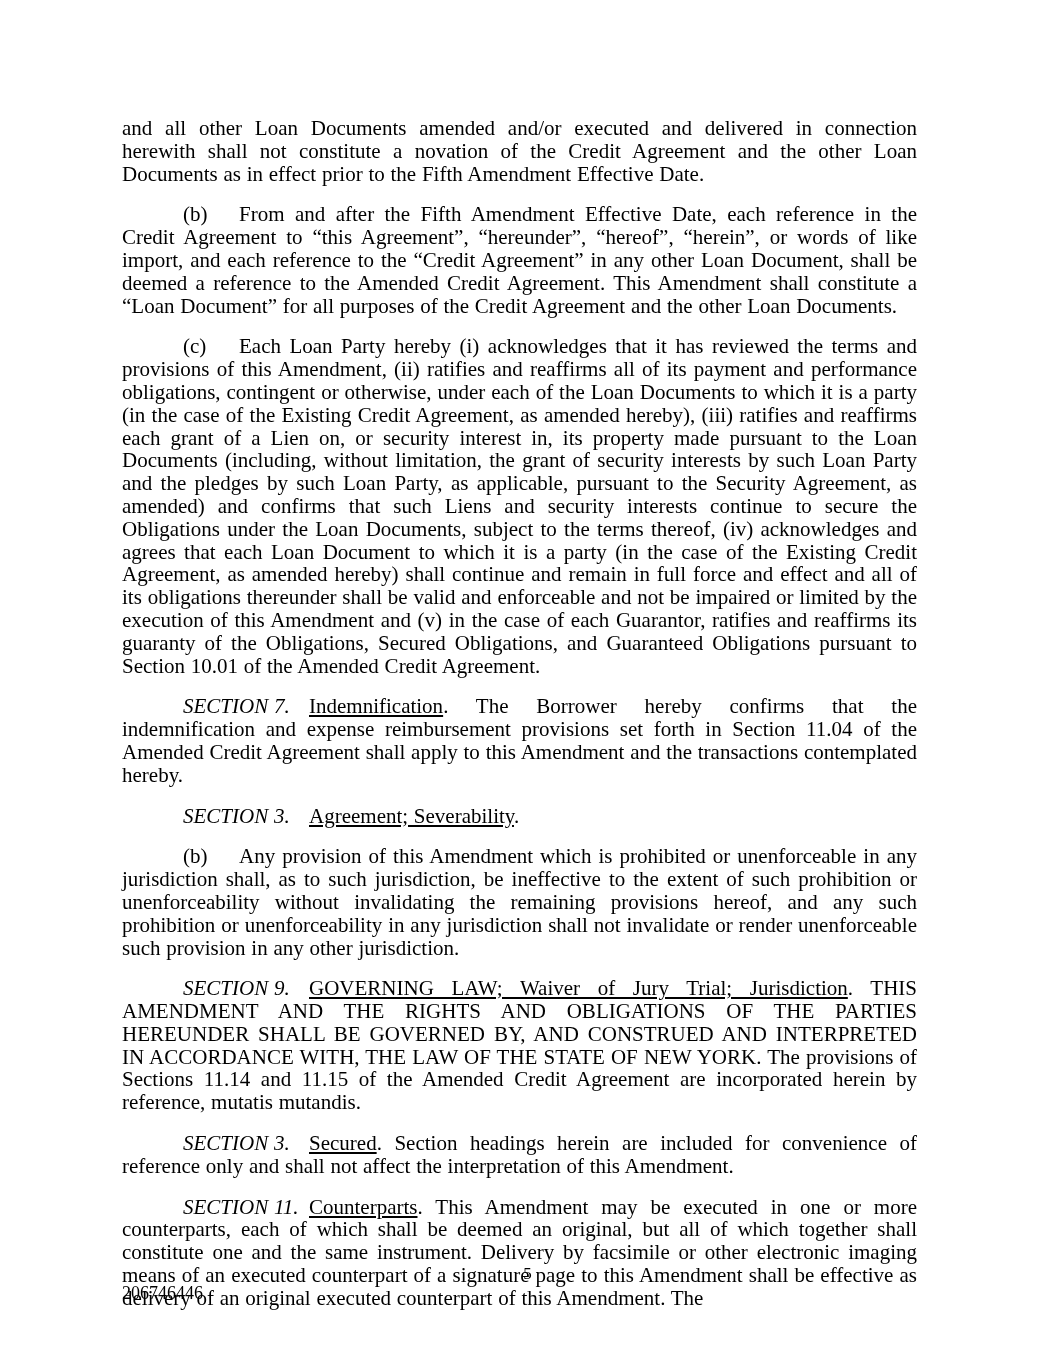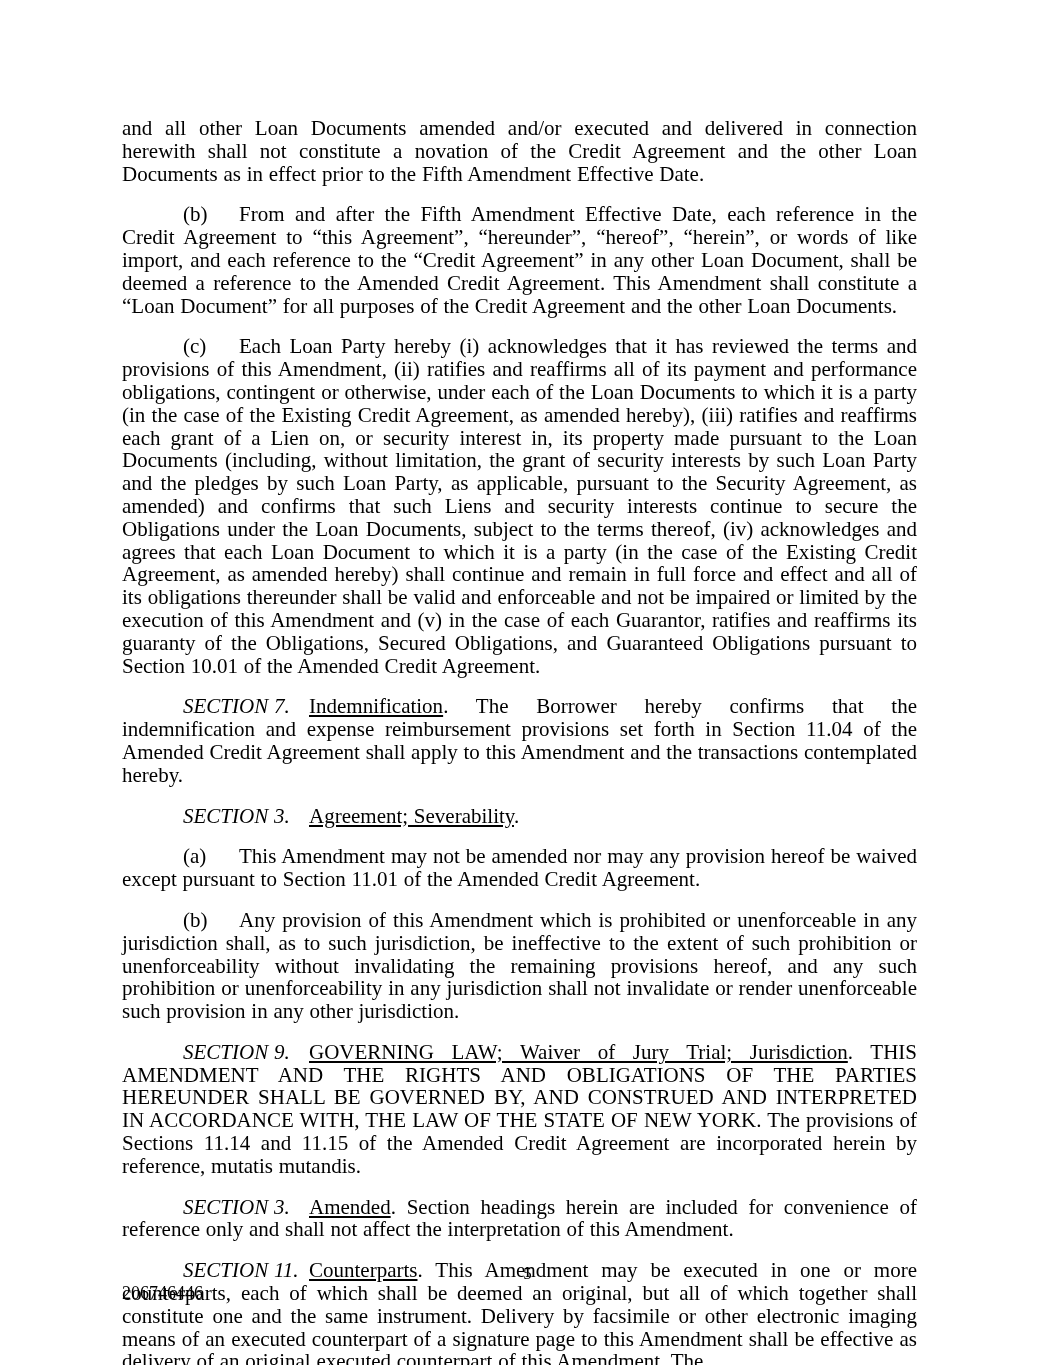--- a/index.html
+++ b/index.html
@@ -59,21 +59,20 @@
 </head>
 <body>
 
 <div class="page">
   <div class="content" id="doc-body">
       <p class="para plain"><span>and all other Loan Documents amended and/or executed and delivered in connection herewith shall not constitute a novation of the Credit Agreement and the other Loan Documents as in effect prior to the Fifth Amendment Effective Date.</span></p>
       <p class="para letter"><span class="label">(b)</span><span>From and after the Fifth Amendment Effective Date, each reference in the Credit Agreement to “this Agreement”, “hereunder”, “hereof”, “herein”, or words of like import, and each reference to the “Credit Agreement” in any other Loan Document, shall be deemed a reference to the Amended Credit Agreement. This Amendment shall constitute a “Loan Document” for all purposes of the Credit Agreement and the other Loan Documents.</span></p>
       <p class="para letter"><span class="label">(c)</span><span>Each Loan Party hereby (i) acknowledges that it has reviewed the terms and provisions of this Amendment, (ii) ratifies and reaffirms all of its payment and performance obligations, contingent or otherwise, under each of the Loan Documents to which it is a party (in the case of the Existing Credit Agreement, as amended hereby), (iii) ratifies and reaffirms each grant of a Lien on, or security interest in, its property made pursuant to the Loan Documents (including, without limitation, the grant of security interests by such Loan Party and the pledges by such Loan Party, as applicable, pursuant to the Security Agreement, as amended) and confirms that such Liens and security interests continue to secure the Obligations under the Loan Documents, subject to the terms thereof, (iv) acknowledges and agrees that each Loan Document to which it is a party (in the case of the Existing Credit Agreement, as amended hereby) shall continue and remain in full force and effect and all of its obligations thereunder shall be valid and enforceable and not be impaired or limited by the execution of this Amendment and (v) in the case of each Guarantor, ratifies and reaffirms its guaranty of the Obligations, Secured Obligations, and Guaranteed Obligations pursuant to Section 10.01 of the Amended Credit Agreement.</span></p>
       <p class="para section"><span class="label">SECTION 7.</span><span class="u">Indemnification</span><span>. The Borrower hereby confirms that the indemnification and expense reimbursement provisions set forth in Section 11.04 of the Amended Credit Agreement shall apply to this Amendment and the transactions contemplated hereby.</span></p>
       <p class="para section"><span class="label">SECTION 3.</span><span class="u">Agreement; Severability</span><span>.</span></p>
-      <p class="para letter"><span class="label">(a)</span><span>This Amendment may not be amended nor may any provision hereof be waived except pursuant to Section 11.01 of the Amended Credit Agreement.</span></p>
       <p class="para letter"><span class="label">(b)</span><span>Any provision of this Amendment which is prohibited or unenforceable in any jurisdiction shall, as to such jurisdiction, be ineffective to the extent of such prohibition or unenforceability without invalidating the remaining provisions hereof, and any such prohibition or unenforceability in any jurisdiction shall not invalidate or render unenforceable such provision in any other jurisdiction.</span></p>
       <p class="para section"><span class="label">SECTION 9.</span><span class="u">GOVERNING LAW; Waiver of Jury Trial; Jurisdiction</span><span>. </span><span class="b">THIS AMENDMENT AND THE RIGHTS AND OBLIGATIONS OF THE PARTIES HEREUNDER SHALL BE GOVERNED BY, AND CONSTRUED AND INTERPRETED IN ACCORDANCE WITH, THE LAW OF THE STATE OF NEW YORK.</span><span> The provisions of Sections 11.14 and 11.15 of the Amended Credit Agreement are incorporated herein by reference, mutatis mutandis.</span></p>
-      <p class="para section"><span class="label">SECTION 3.</span><span class="u">Amended</span><span>. Section headings herein are included for convenience of reference only and shall not affect the interpretation of this Amendment.</span></p>
+      <p class="para section"><span class="label">SECTION 3.</span><span class="u">Secured</span><span>. Section headings herein are included for convenience of reference only and shall not affect the interpretation of this Amendment.</span></p>
       <p class="para section"><span class="label">SECTION 11.</span><span class="u">Counterparts</span><span>. This Amendment may be executed in one or more counterparts, each of which shall be deemed an original, but all of which together shall constitute one and the same instrument. Delivery by facsimile or other electronic imaging means of an executed counterpart of a signature page to this Amendment shall be effective as delivery of an original executed counterpart of this Amendment. The</span></p>
     </div>
   <div class="footer-page">5</div>
   <div class="footer-docid">206746446</div>
 </div>
 
 </body></html>

